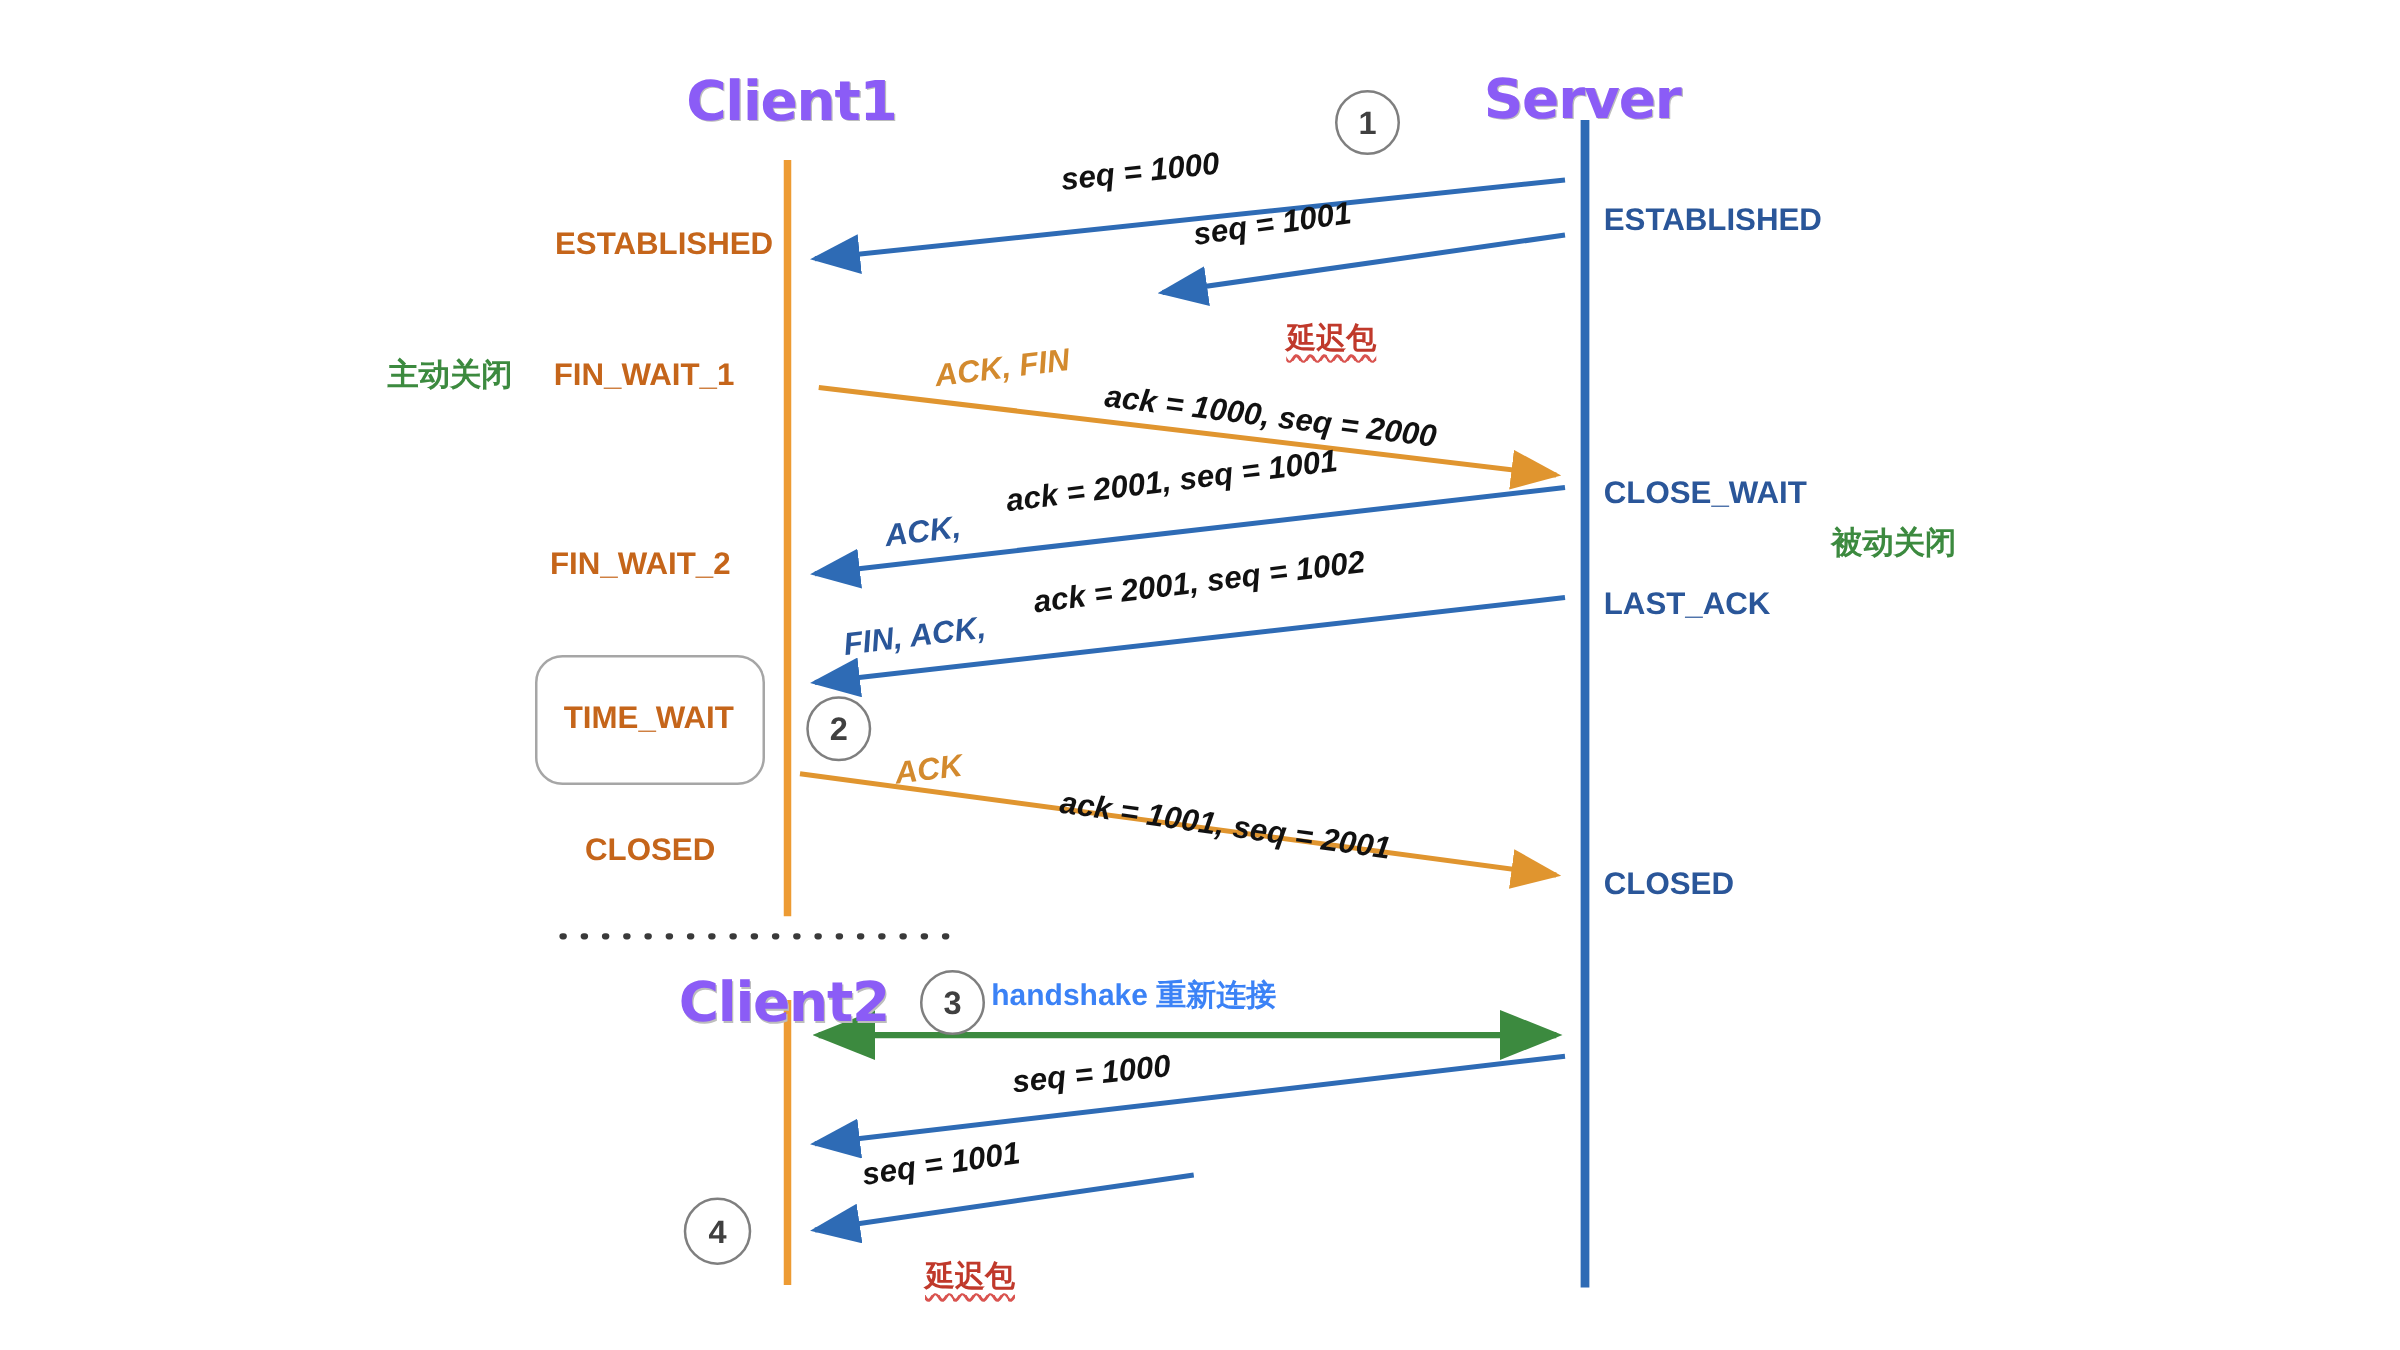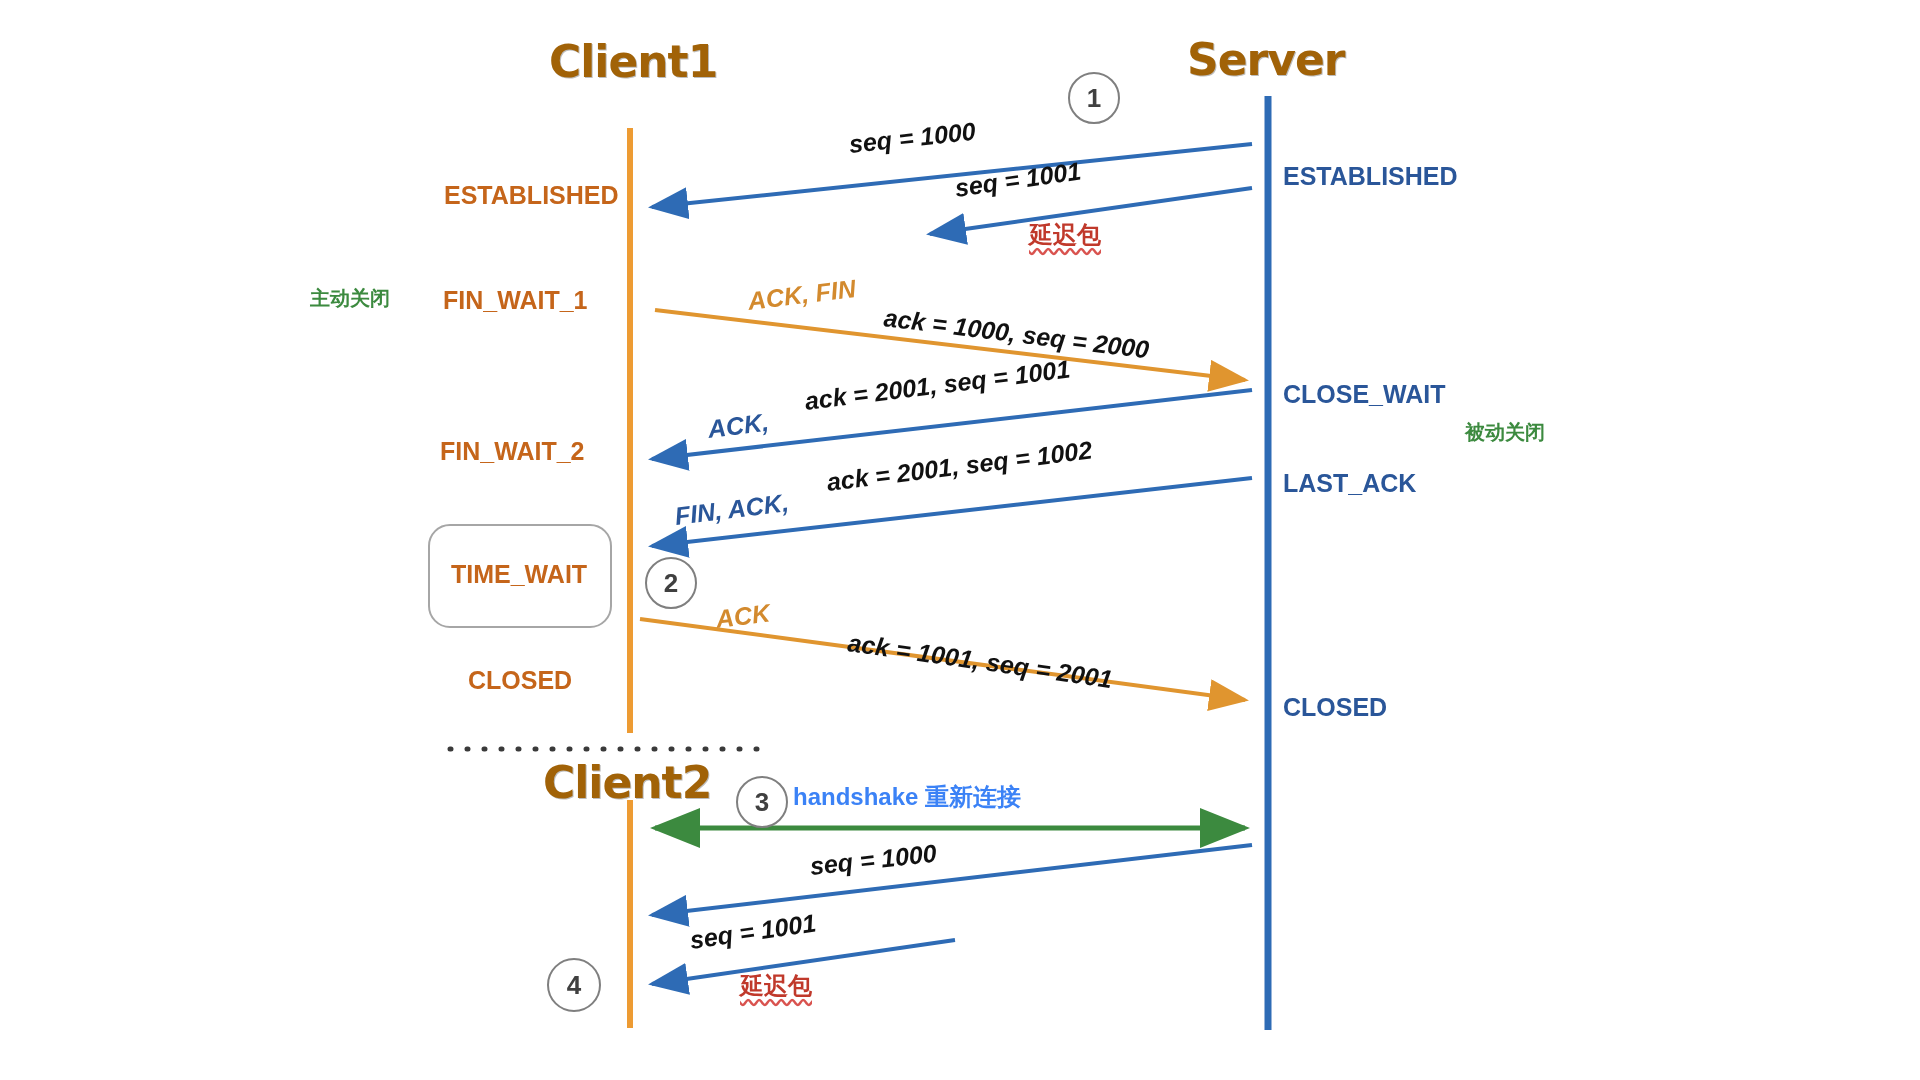--- a/index.html
+++ b/index.html
@@ -26,37 +26,38 @@
   }
   .lbl {
     position: absolute;
     white-space: nowrap;
     line-height: 1;
   }
   .actor-title {
     font-family: "DejaVu Sans", sans-serif;
     font-weight: bold;
     font-size: 44px;
-    color: #a16207;
+    color: #8b5cf6;
     letter-spacing: -1px;
     text-shadow: 1px 1px 0 #bdbdbd;
+    margin-top: 20px;
   }
   .state-orange {
     color: #c5651a;
     font-size: 25px;
     font-weight: 600;
   }
   .state-blue {
     color: #2a5699;
     font-size: 25px;
     font-weight: 600;
   }
   .cn-green {
     color: #3c8a3f;
-    font-size: 20px;
+    font-size: 25px;
     font-weight: 600;
   }
   .cn-green-bold {
     color: #3b82f6;
     font-size: 24px;
     font-weight: bold;
   }
   .pkt-black {
     color: #111111;
     font-size: 25px;
@@ -74,20 +75,21 @@
     font-size: 25px;
     font-weight: 600;
     font-style: italic;
   }
   .delay-red {
     color: #c0392b;
     font-size: 24px;
     font-weight: 600;
     text-decoration: underline wavy #d9534f;
     text-underline-offset: 5px;
+    margin-top: 36px;
   }
   .timewait-box {
     position: absolute;
     border: 2px solid #a6a6a6;
     border-radius: 22px;
     background: transparent;
   }
   .circ {
     position: absolute;
     border: 2px solid #7f7f7f;

